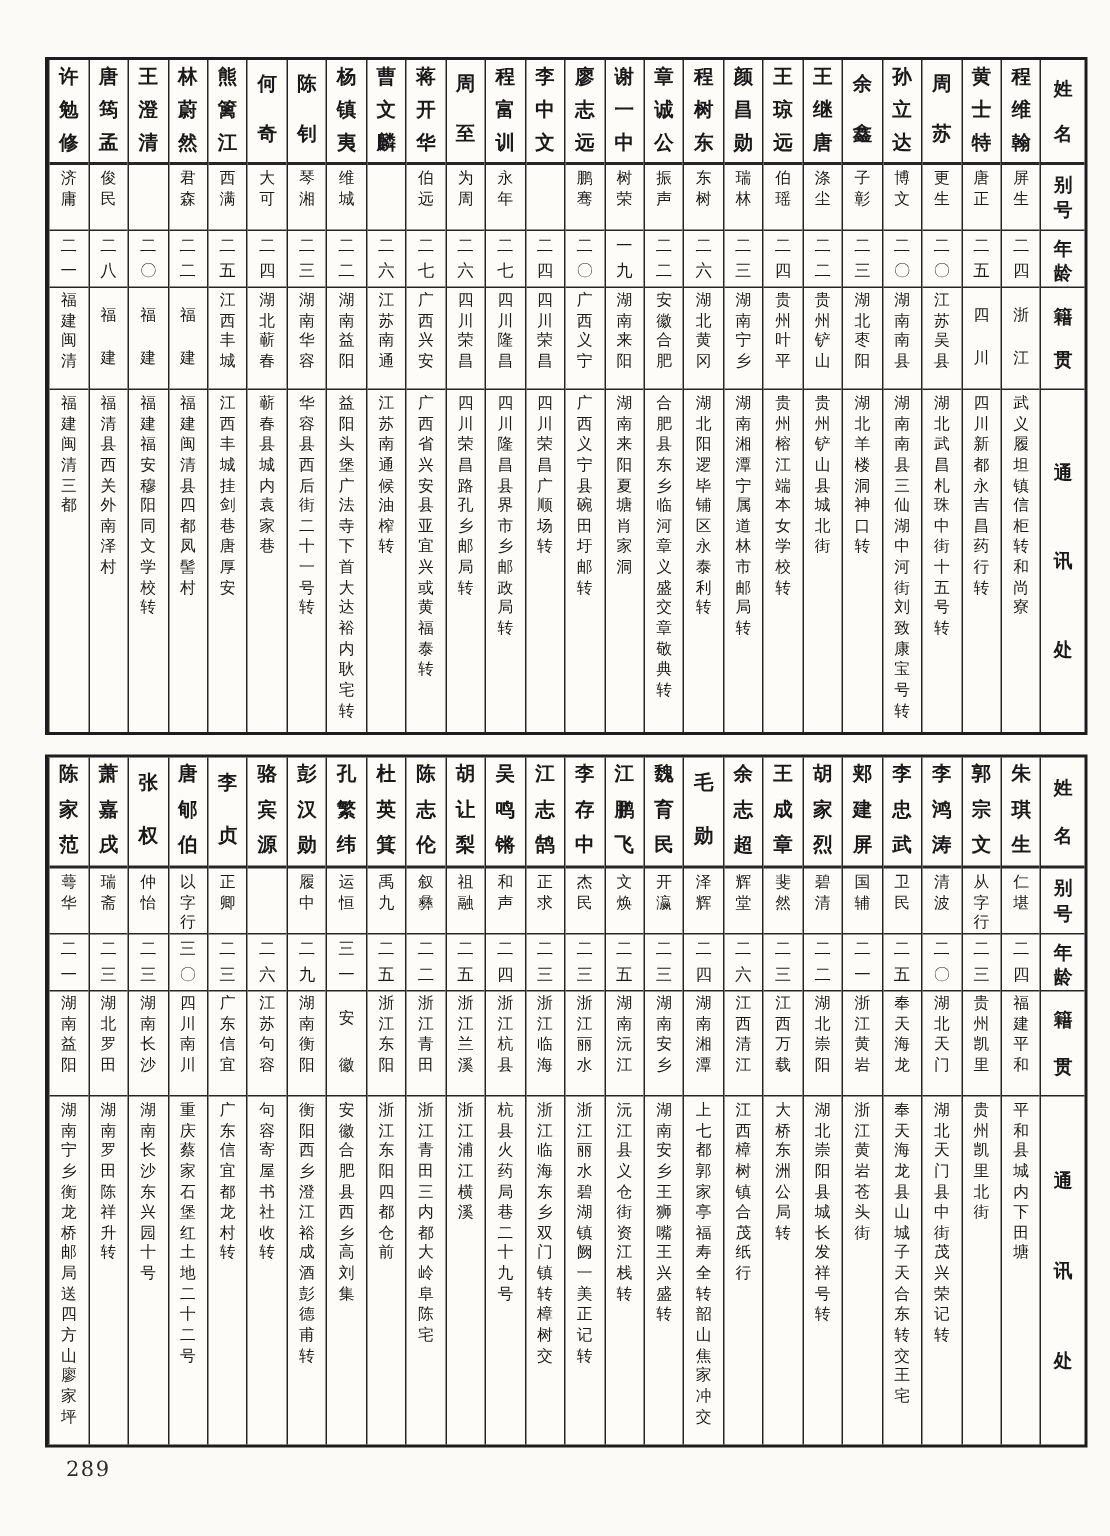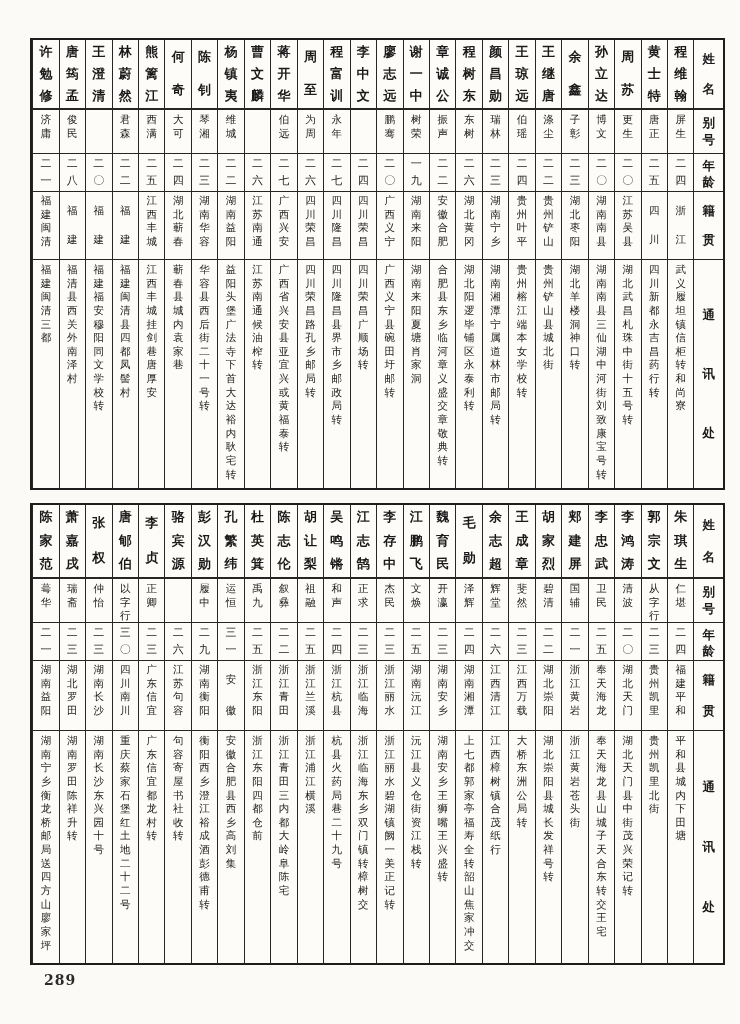--- a/index.html
+++ b/index.html
@@ -43,21 +43,20 @@
   .c-addr{flex:1;font-size:10.5px;justify-content:flex-start;padding-top:3px;border-bottom:none;}
   .t-b .c-name{height:74px;}
   .t-b .c-origin{height:70px;}
   
   .col.header .cell{font-weight:bold;font-size:12.5px;justify-content:space-around;padding:4px 0;}
   .col.header .c-addr{justify-content:space-around;padding:26px 0;}
   .page-number{
     position:absolute;left:44px;top:972px;
     font-size:14px;color:#2b2b2b;letter-spacing:1px;
     font-family:"DejaVu Serif",serif;
-    font-weight:bold;
   }
 </style>
 </head>
 <body>
 
 <div class="page">
   <div id="table-top" class="vtable t-a">
       <div class="col header">
         <div class="cell c-name">
           <span class="char">姓</span>

